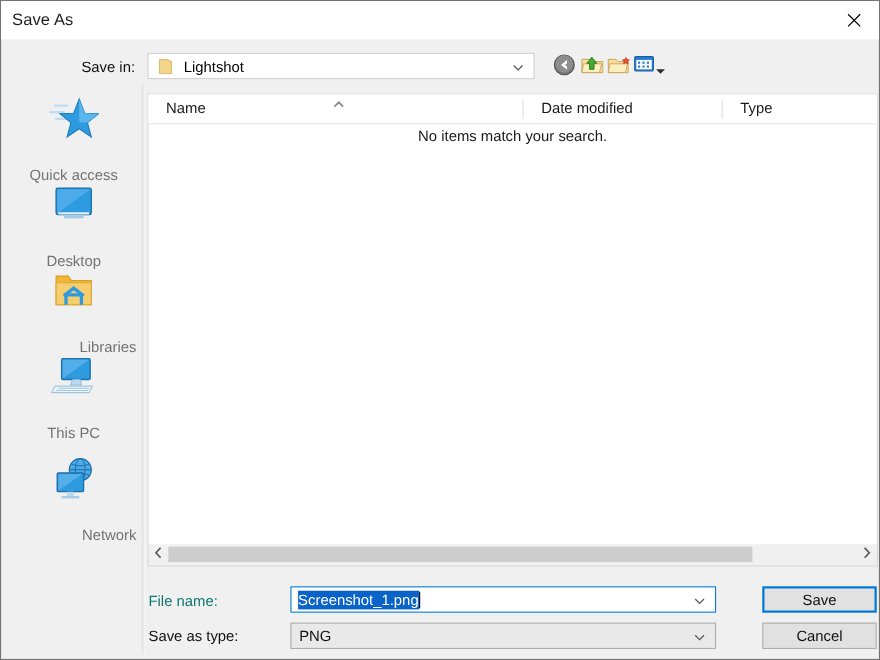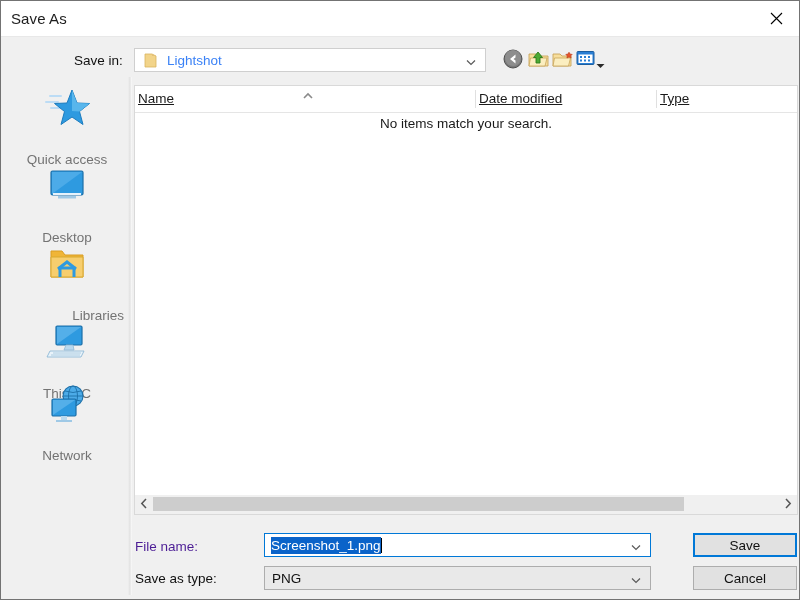--- a/index.html
+++ b/index.html
@@ -69,21 +69,21 @@
   }
   #savein-combo .folder-sm {
     position: absolute;
     left: 9px; top: 4px;
     width: 13px; height: 15px;
   }
   #savein-value {
     position: absolute;
     left: 32px; top: 3px;
     font-size: 13.5px;
-    color: #3b82f6;
+    color: #000000;
     line-height: 18px;
   }
   .combo-arrow {
     position: absolute;
     right: 8px; top: 50%;
     transform: translateY(-50%);
     width: 12px; height: 12px;
   }
 
   
@@ -148,24 +148,23 @@
     width: 662px; height: 26px;
     background: #ffffff;
     border-bottom: 1px solid #e5e5e5;
   }
   .col-head {
     position: absolute;
     top: 0; height: 26px;
     font-size: 13.5px;
     color: #1a1a1a;
     line-height: 26px;
-    padding-left: 3px;
-    box-sizing: border-box;
-    cursor: default;
-    text-decoration: underline;
+    padding-left: 16px;
+    box-sizing: border-box;
+    cursor: default;
   }
   .col-sep {
     position: absolute;
     top: 4px;
     width: 1px; height: 18px;
     background: #e0e0e0;
   }
   #sort-chevron {
     position: absolute;
     left: 167px; top: 0px;
@@ -205,21 +204,21 @@
     width: 531px; height: 14px;
     background: #cdcdcd;
     cursor: default;
   }
 
   
   #fn-label {
     position: absolute;
     left: 134px; top: 538px;
     font-size: 13.5px;
-    color: #4c1d95;
+    color: #0f766e;
   }
   #sat-label {
     position: absolute;
     left: 134px; top: 570px;
     font-size: 13.5px;
     color: #111;
   }
   #fn-box {
     position: absolute;
     left: 263px; top: 532px;
@@ -420,21 +419,21 @@
           <path d="M6 29 H40 L37 35 H3 Z" fill="#e9f3fa" stroke="#8fb9d6" stroke-width="0.9"></path>
           <g stroke="#9cc1da" stroke-width="0.8">
             <line x1="9" y1="31" x2="37" y2="31"></line>
             <line x1="7" y1="33" x2="36" y2="33"></line>
           </g>
         </svg>
       </div>
       <div class="pl-label">This PC</div>
     </div>
 
-    <div class="place" style="top:304px;">
+    <div class="place" style="top:335px;text-align:right;">
       <div class="pl-icon">
         <svg width="46" height="42" viewBox="0 0 46 42">
           <circle cx="29" cy="12" r="10" fill="#4cabe8" stroke="#1c6fa8" stroke-width="1.1"></circle>
           <g fill="none" stroke="#1c6fa8" stroke-width="0.9">
             <ellipse cx="29" cy="12" rx="4.5" ry="10"></ellipse>
             <line x1="19" y1="12" x2="39" y2="12"></line>
             <path d="M21 7 Q29 10 37 7"></path>
             <path d="M21 17 Q29 14 37 17"></path>
           </g>
           <rect x="8" y="15" width="24" height="17" rx="1.2" fill="#2e9ae0" stroke="#1c6fa8" stroke-width="1.2"></rect>

